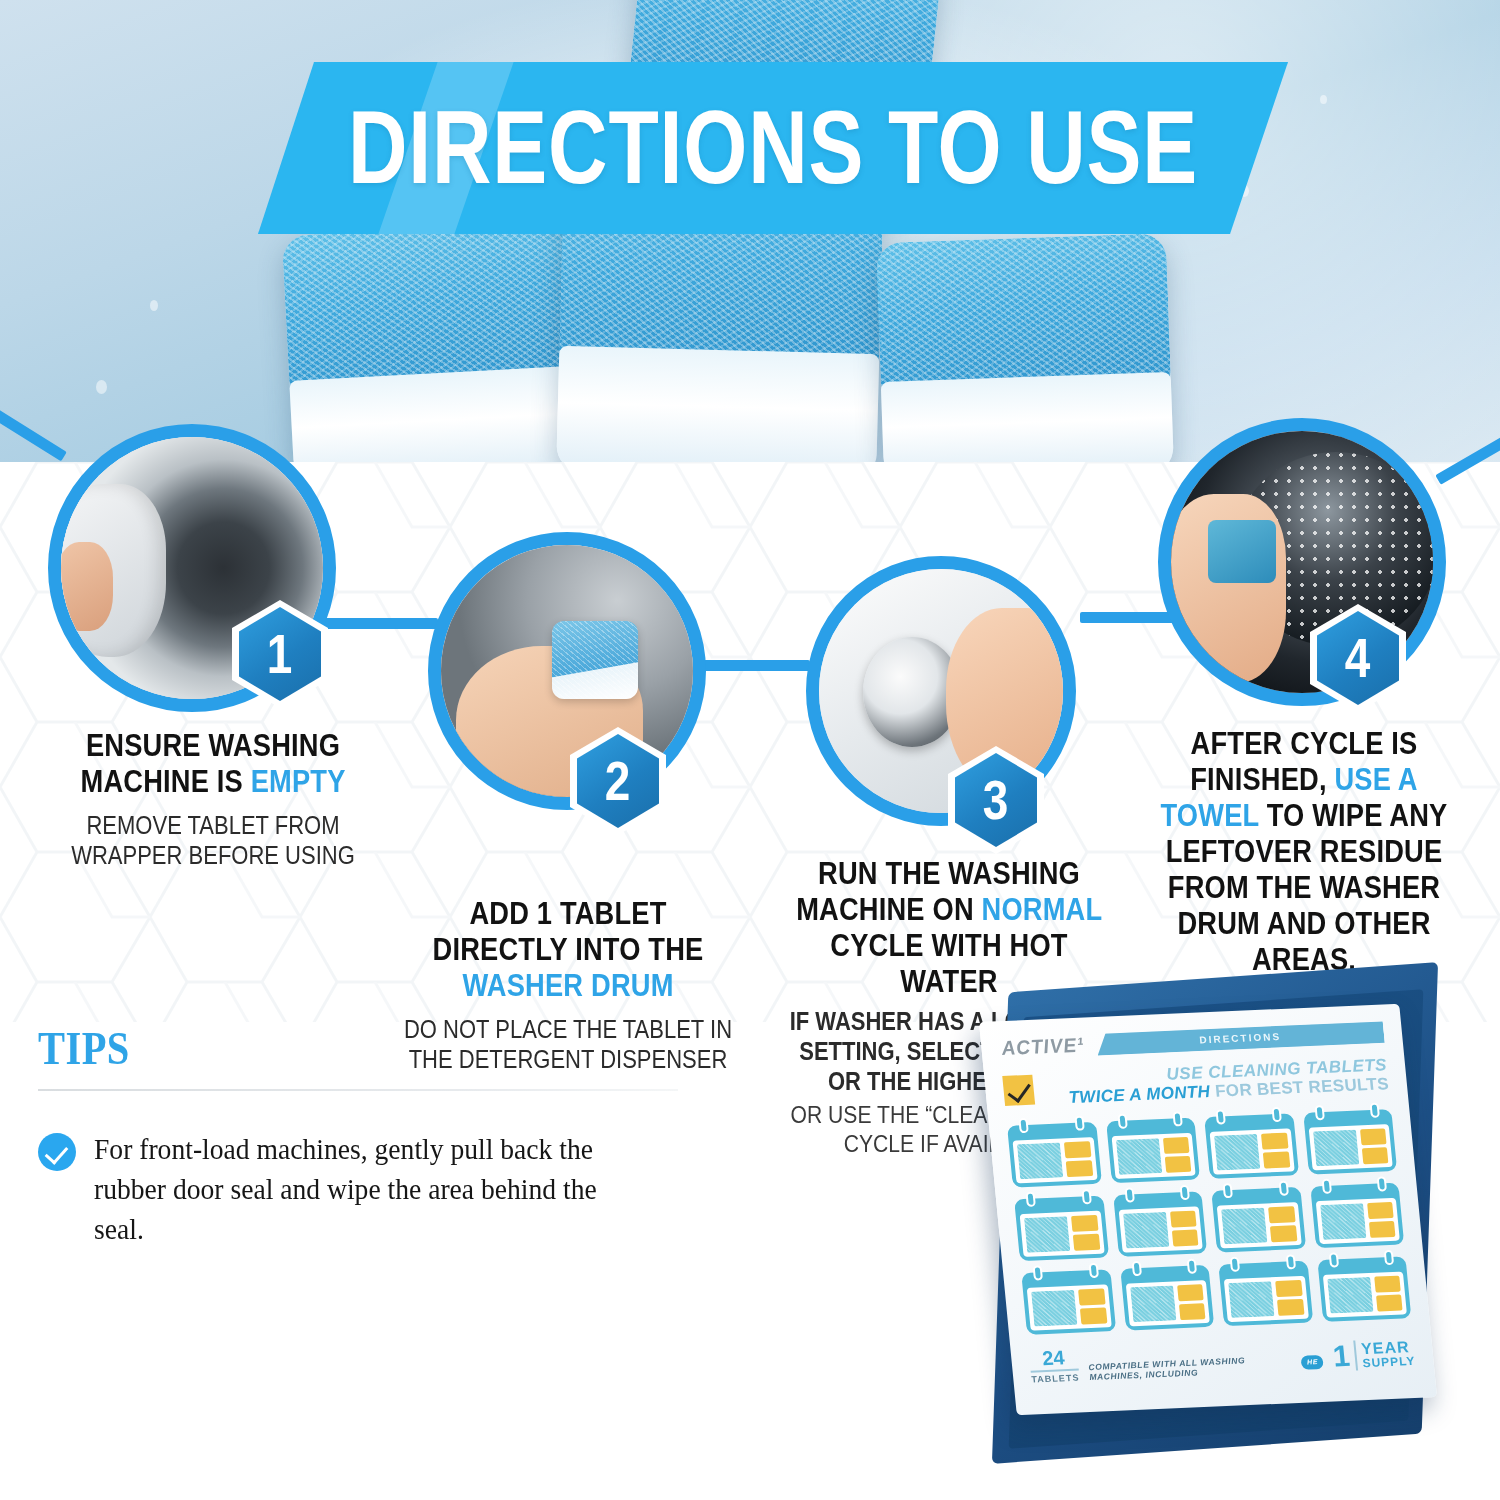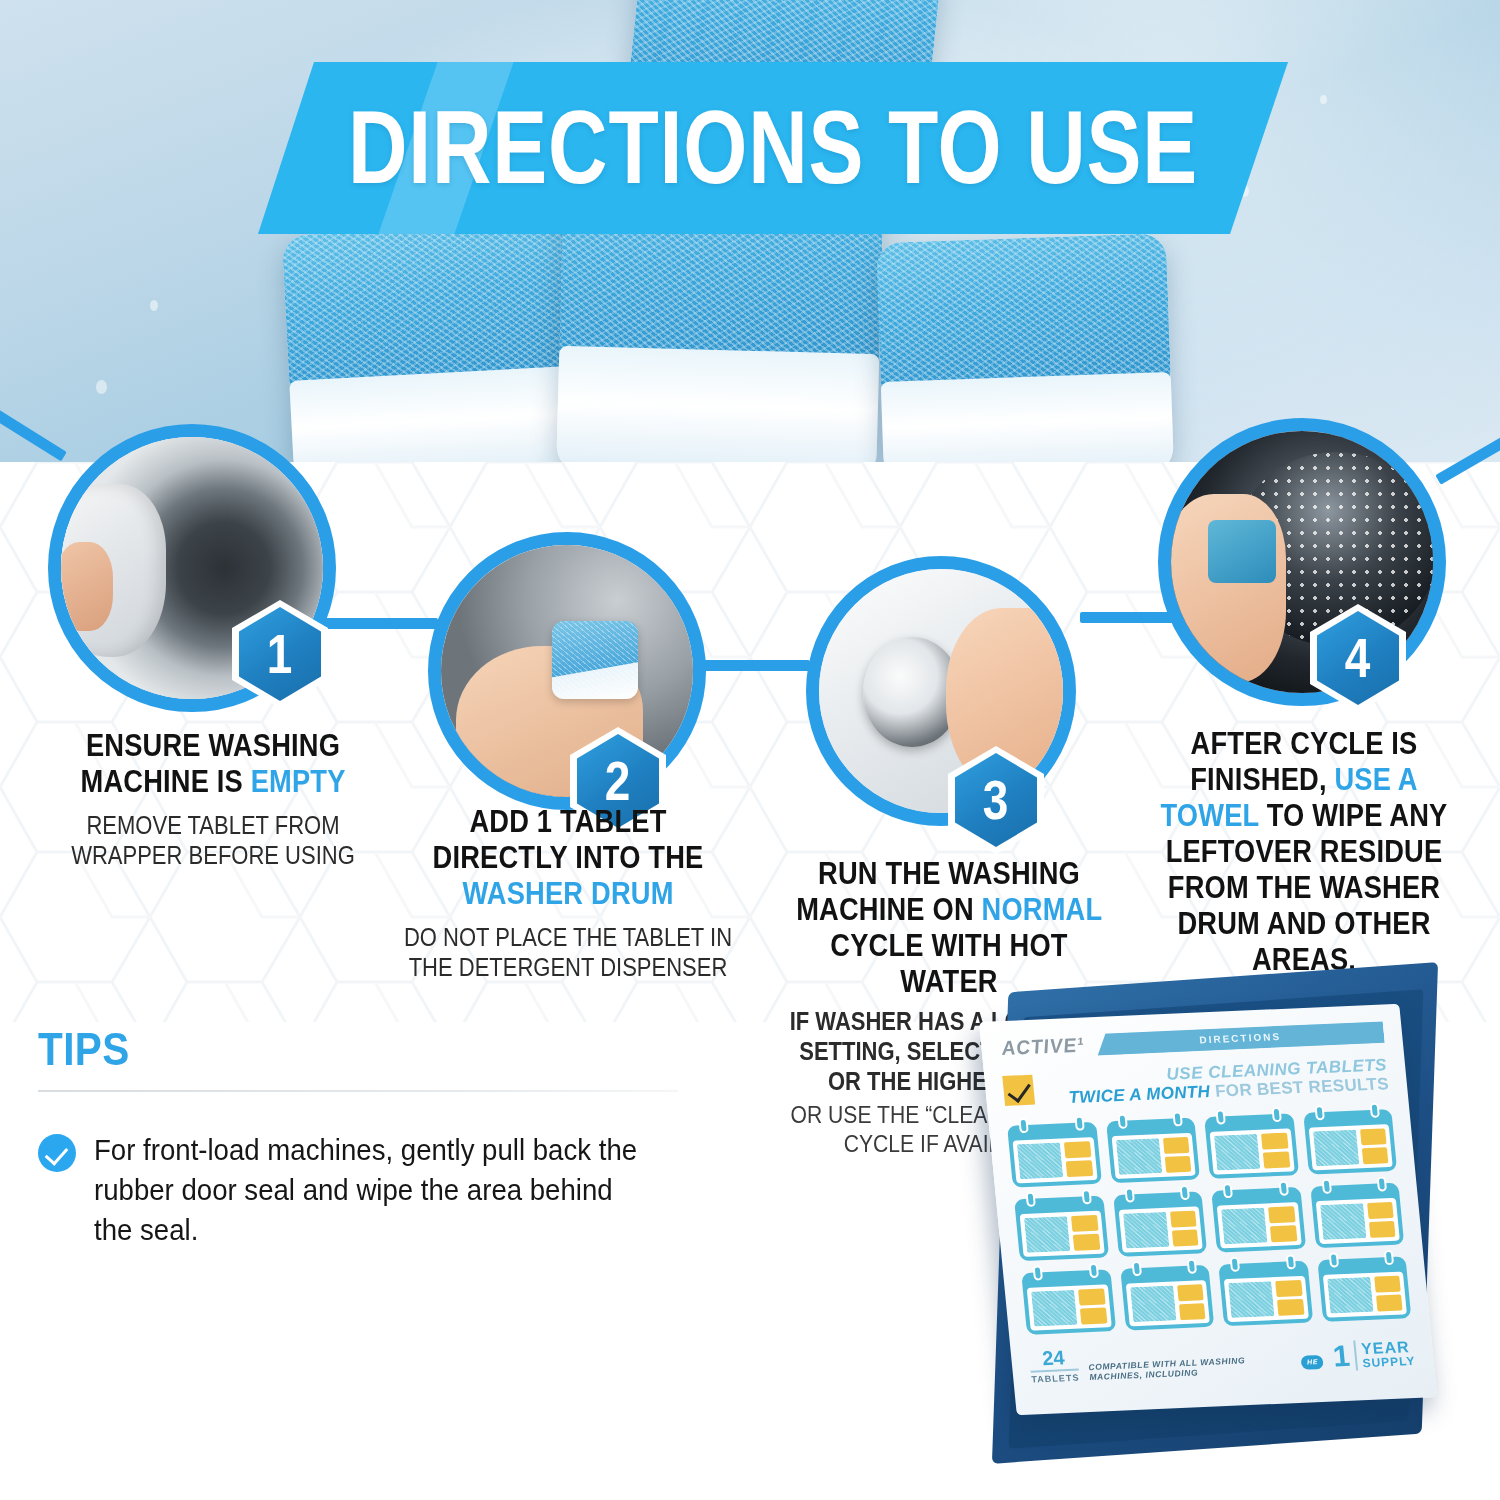--- a/index.html
+++ b/index.html
@@ -128,21 +128,21 @@
   .steptext .sub2 {
     margin-top:6px; font-size:25px; color:#2b2b2b; line-height:1.2;
     font-weight:bold; transform:scaleX(.88); transform-origin:center;
   }
   .steptext .sub3 {
     margin-top:5px; font-size:24px; color:#3a3a3a; line-height:1.2;
     font-weight:normal; transform:scaleX(.88); transform-origin:center;
   }
 
   
-  .tips { position:absolute; left:38px; top:1022px; width:660px; }
+  .tips { position:absolute; left:38px; top:1022px; width:660px;font-family:Liberation Serif, serif; }
   .tips h2 {
     color:#2fa4e7; font-size:46px; font-weight:bold; letter-spacing:.5px;
     transform:scaleX(.88); transform-origin:left center;
   }
   .tips .rule {
     margin-top:14px; height:2px; width:640px;
     background:linear-gradient(90deg,#d9dde0 0%, #e8ebee 70%, #f4f6f7 100%);
   }
   .tip {
     display:flex; gap:18px; margin-top:38px; align-items:flex-start;
@@ -402,21 +402,21 @@
 </div>
 
 <div class="ring" style="left:428px;top:532px;width:278px;height:278px;">
   <div class="photo ph-hand"></div>
 </div>
 <div class="hexbadge" style="left:570px;top:727px;">
   <div class="outer"></div>
     <div class="inner"></div>
   <span>2</span>
 </div>
-<div class="steptext" style="left:378px;top:804px;width:380px;">
+<div class="steptext" style="left:378px;top:896px;width:380px;">
   <div class="head">
     <span>ADD 1 TABLET DIRECTLY INTO THE </span><em>WASHER DRUM</em><span></span>
   </div>
   <div class="sub">DO NOT PLACE THE TABLET IN THE DETERGENT DISPENSER</div>
 </div>
 
 <div class="ring" style="left:806px;top:556px;width:270px;height:270px;">
   <div class="photo ph-knob"></div>
 </div>
 <div class="hexbadge" style="left:948px;top:746px;">

